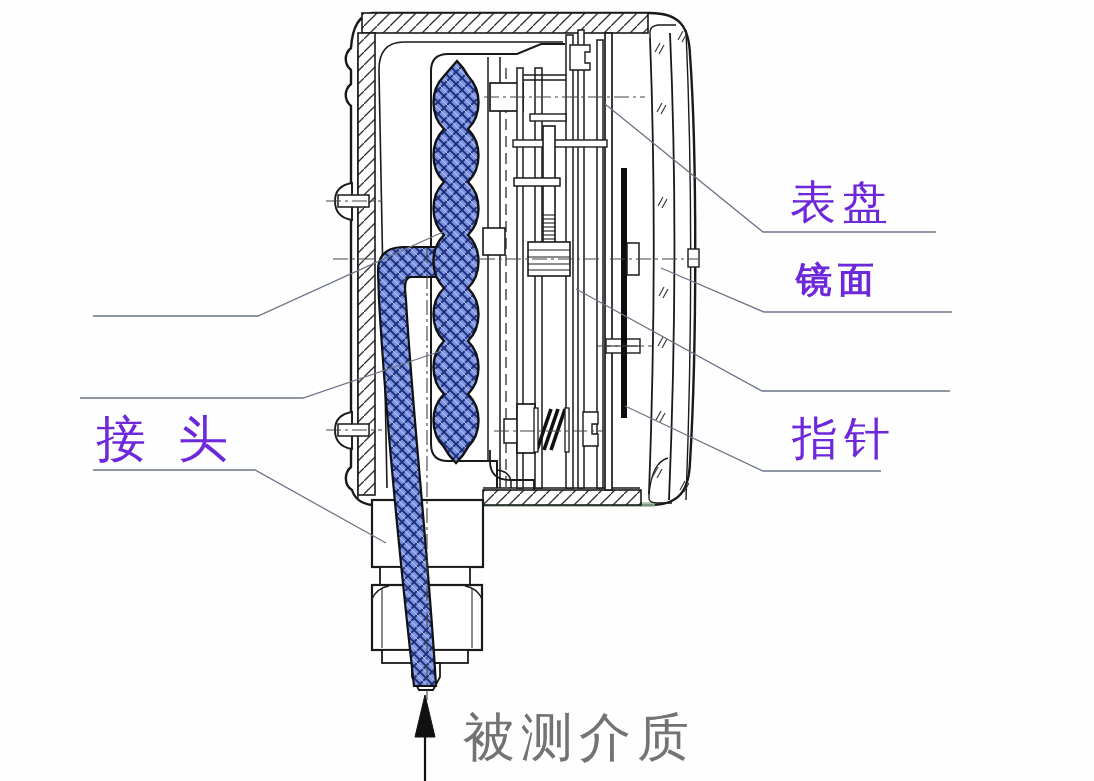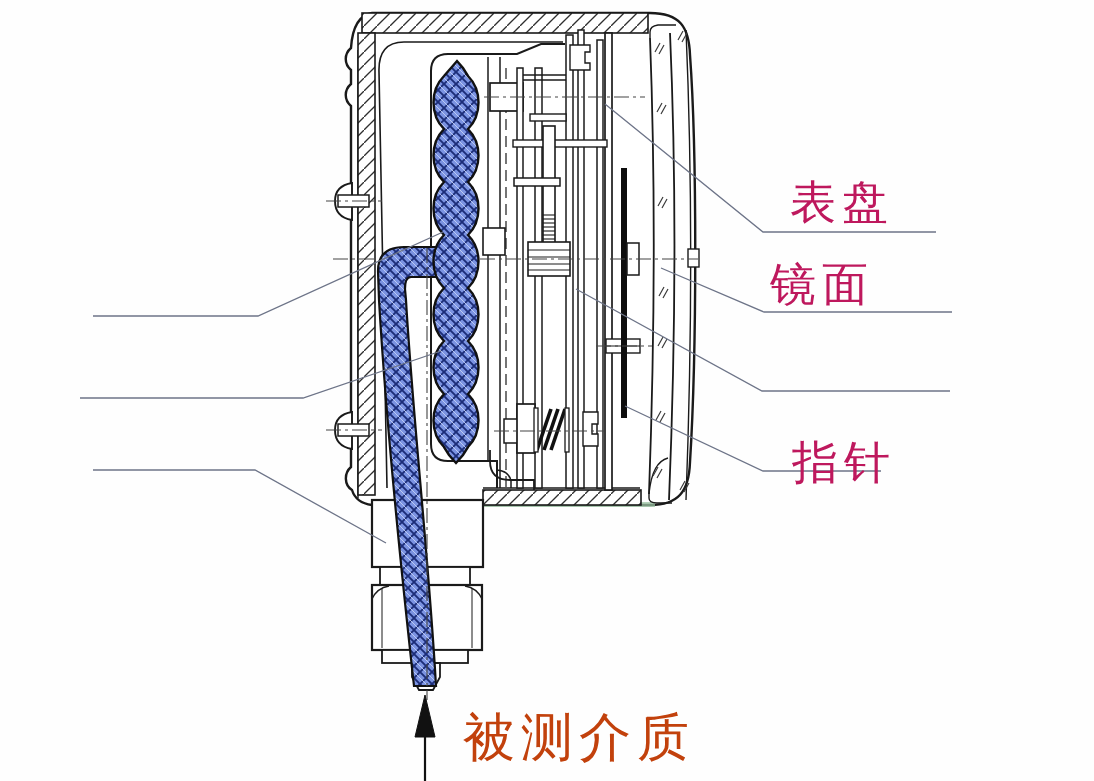--- a/index.html
+++ b/index.html
@@ -1,28 +1,28 @@
 <!DOCTYPE html>
 <html><head>
 <meta charset="utf-8">
 <style>
   html,body{margin:0;padding:0;background:#ffffff;}
   #stage{position:relative;width:1094px;height:781px;background:#fefefe;overflow:hidden;
          font-family:"Liberation Serif","DejaVu Serif",serif;}
   #drawing{position:absolute;left:0;top:0;}
-  .label{position:absolute;color:#be185d;white-space:nowrap;line-height:1;
+  .label{position:absolute;color:#6d28d9;white-space:nowrap;line-height:1;
          font-family:"Liberation Serif","DejaVu Serif",serif;}
   .lab-l1{left:90px;top:256px;font-size:46px;letter-spacing:6px;}
   .lab-l2{left:76px;top:342px;font-size:48px;letter-spacing:8px;}
   .lab-l3{left:96px;top:414px;font-size:50px;letter-spacing:32px;}
   .lab-r1{left:790px;top:180px;font-size:46px;letter-spacing:6px;}
-  .lab-r2{left:770px;top:262px;font-size:46px;letter-spacing:6px;}
+  .lab-r2{left:796px;top:262px;font-size:36px;letter-spacing:6px;font-weight:bold;}
   .lab-r3{left:790px;top:340px;font-size:46px;letter-spacing:6px;}
-  .lab-r4{left:792px;top:416px;font-size:46px;letter-spacing:6px;margin-top:24px;}
-  .lab-bottom{left:463px;top:712px;font-size:52px;letter-spacing:6px;color:#c2410c;}
+  .lab-r4{left:792px;top:416px;font-size:46px;letter-spacing:6px;}
+  .lab-bottom{left:463px;top:712px;font-size:52px;letter-spacing:6px;color:#737373;}
 </style>
 </head>
 <body>
 
 <div id="stage">
 
   <svg id="drawing" width="1094" height="781" viewBox="0 0 1094 781">
     <defs>
       <pattern id="steelHatch" patternUnits="userSpaceOnUse" width="13" height="13">
         <rect width="13" height="13" fill="#ffffff"></rect>
@@ -192,19 +192,20 @@
       <path d="M 576,289 L 762,391 L 950,391"></path>
       <path d="M 625,406 L 763,471 L 881,471"></path>
     </g>
 
     <g>
       <polygon points="425,695 415,737 435,737" fill="#111111" stroke="#111111" stroke-width="1"></polygon>
       <line x1="425" y1="737" x2="425" y2="781" stroke="#111111" stroke-width="2.2"></line>
     </g>
   </svg>
 
+  <div class="label lab-l3">接头</div>
 
   <div class="label lab-r1">表盘</div>
   <div class="label lab-r2">镜面</div>
   <div class="label lab-r4">指针</div>
 
   <div class="label lab-bottom">被测介质</div>
 </div>
 
 </body></html>

